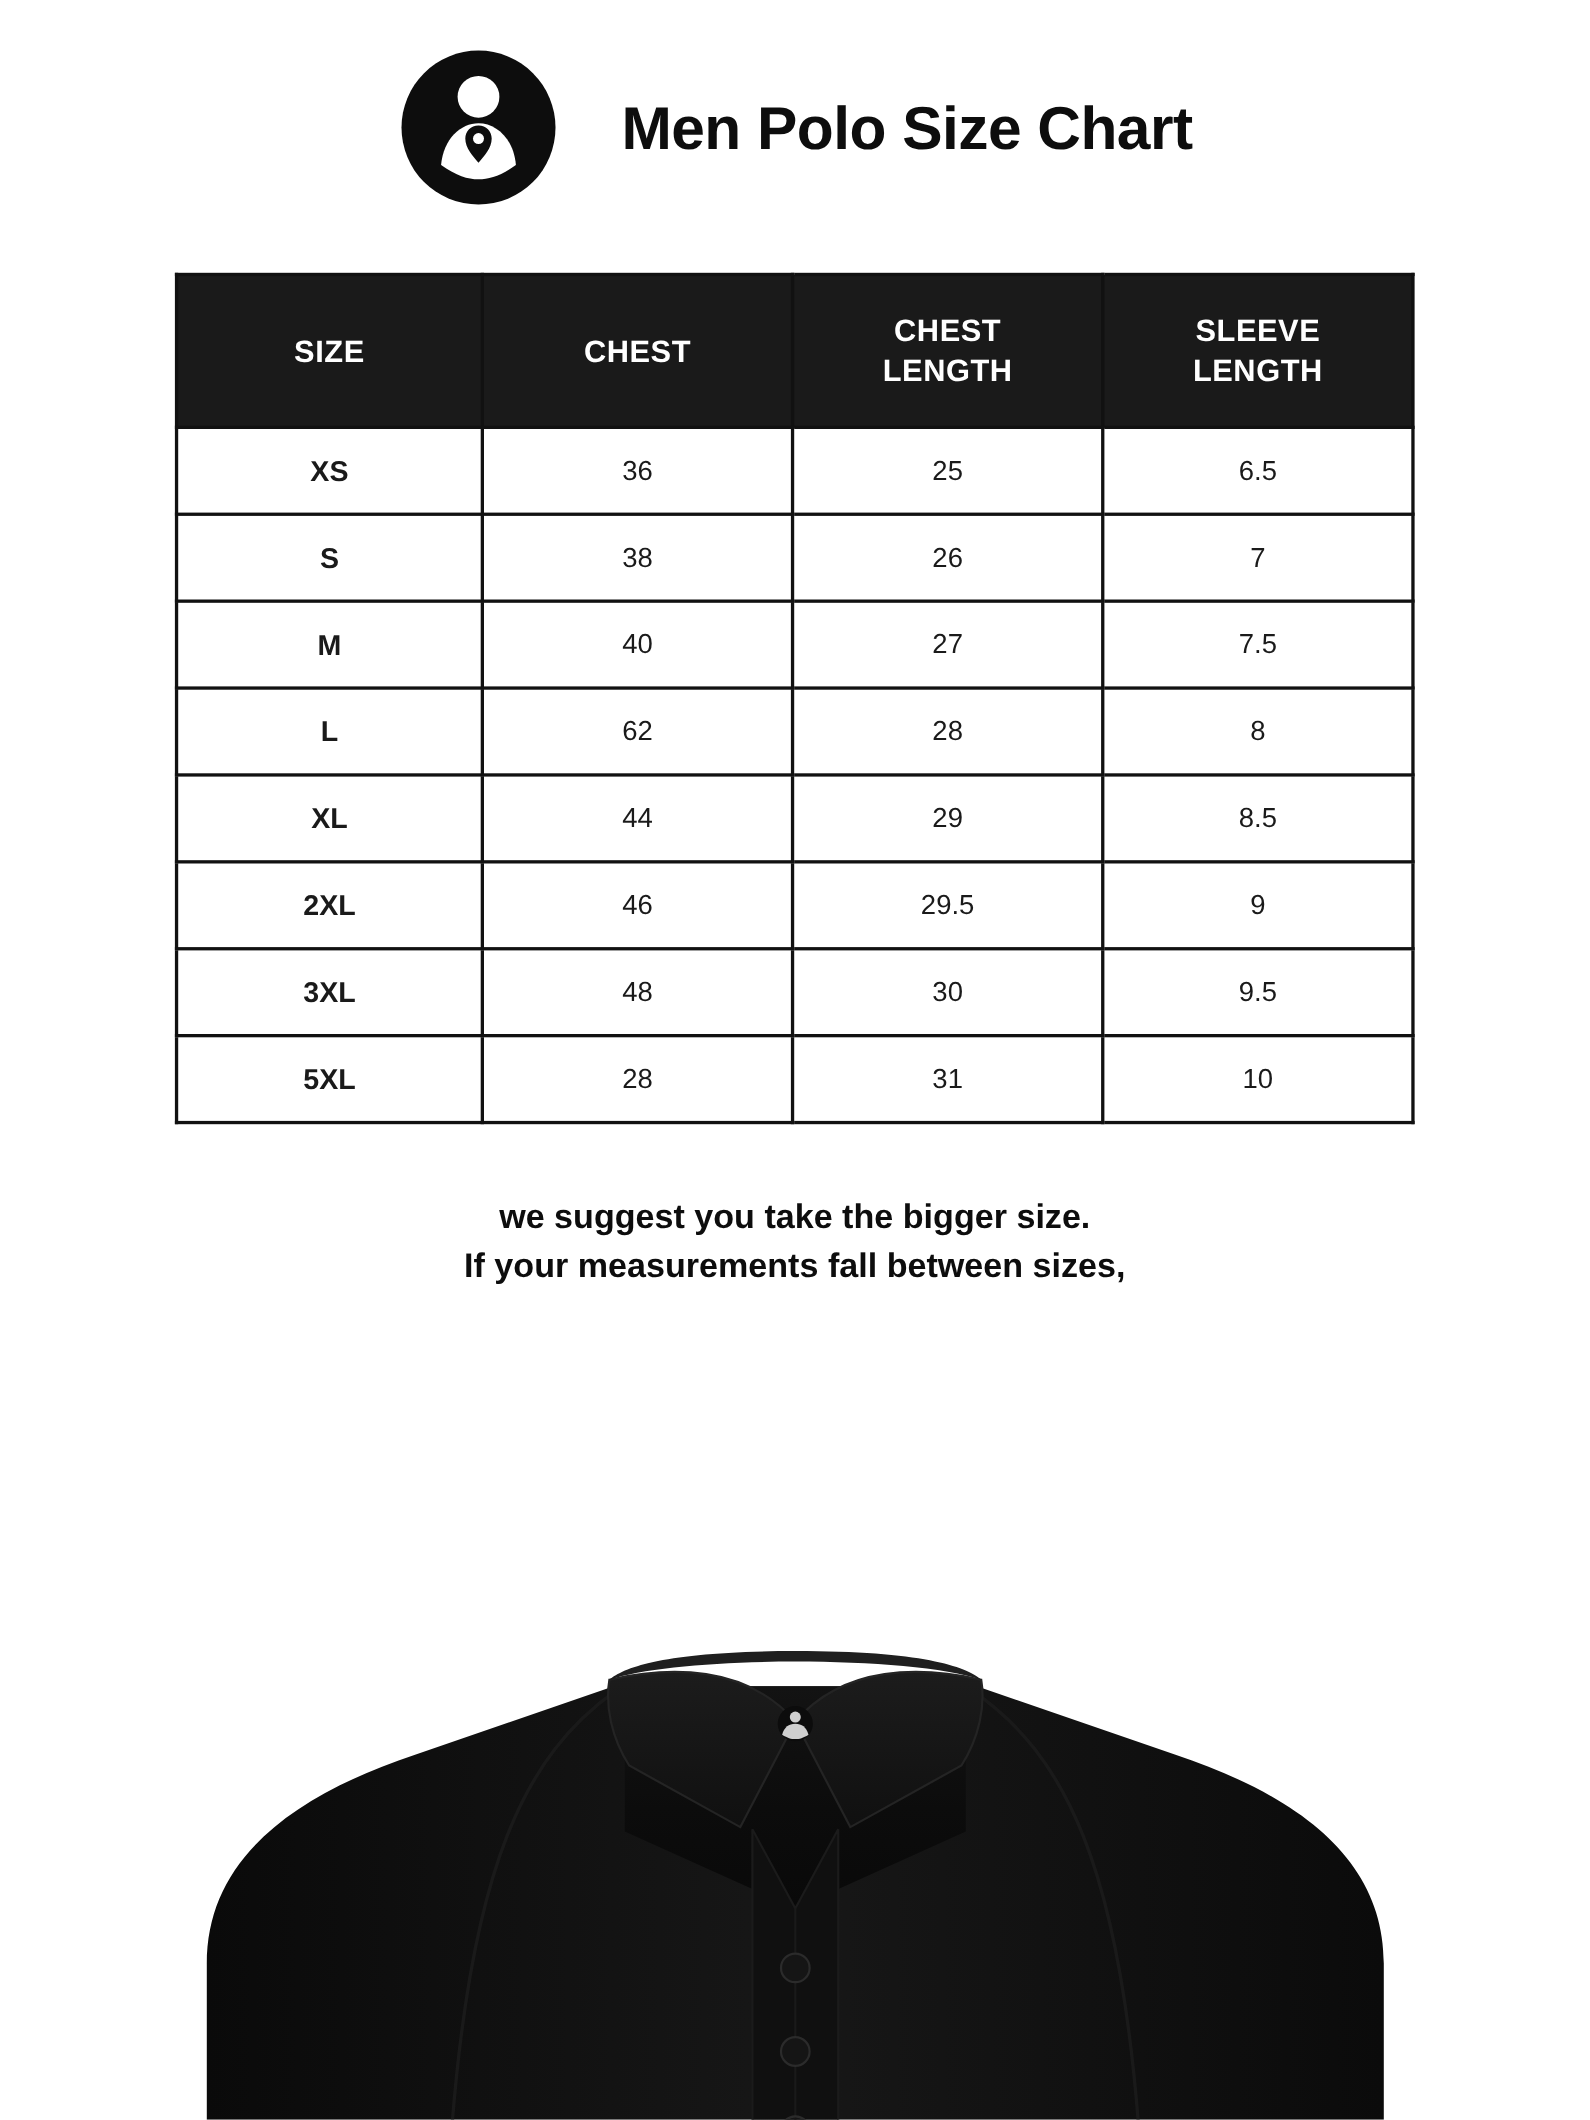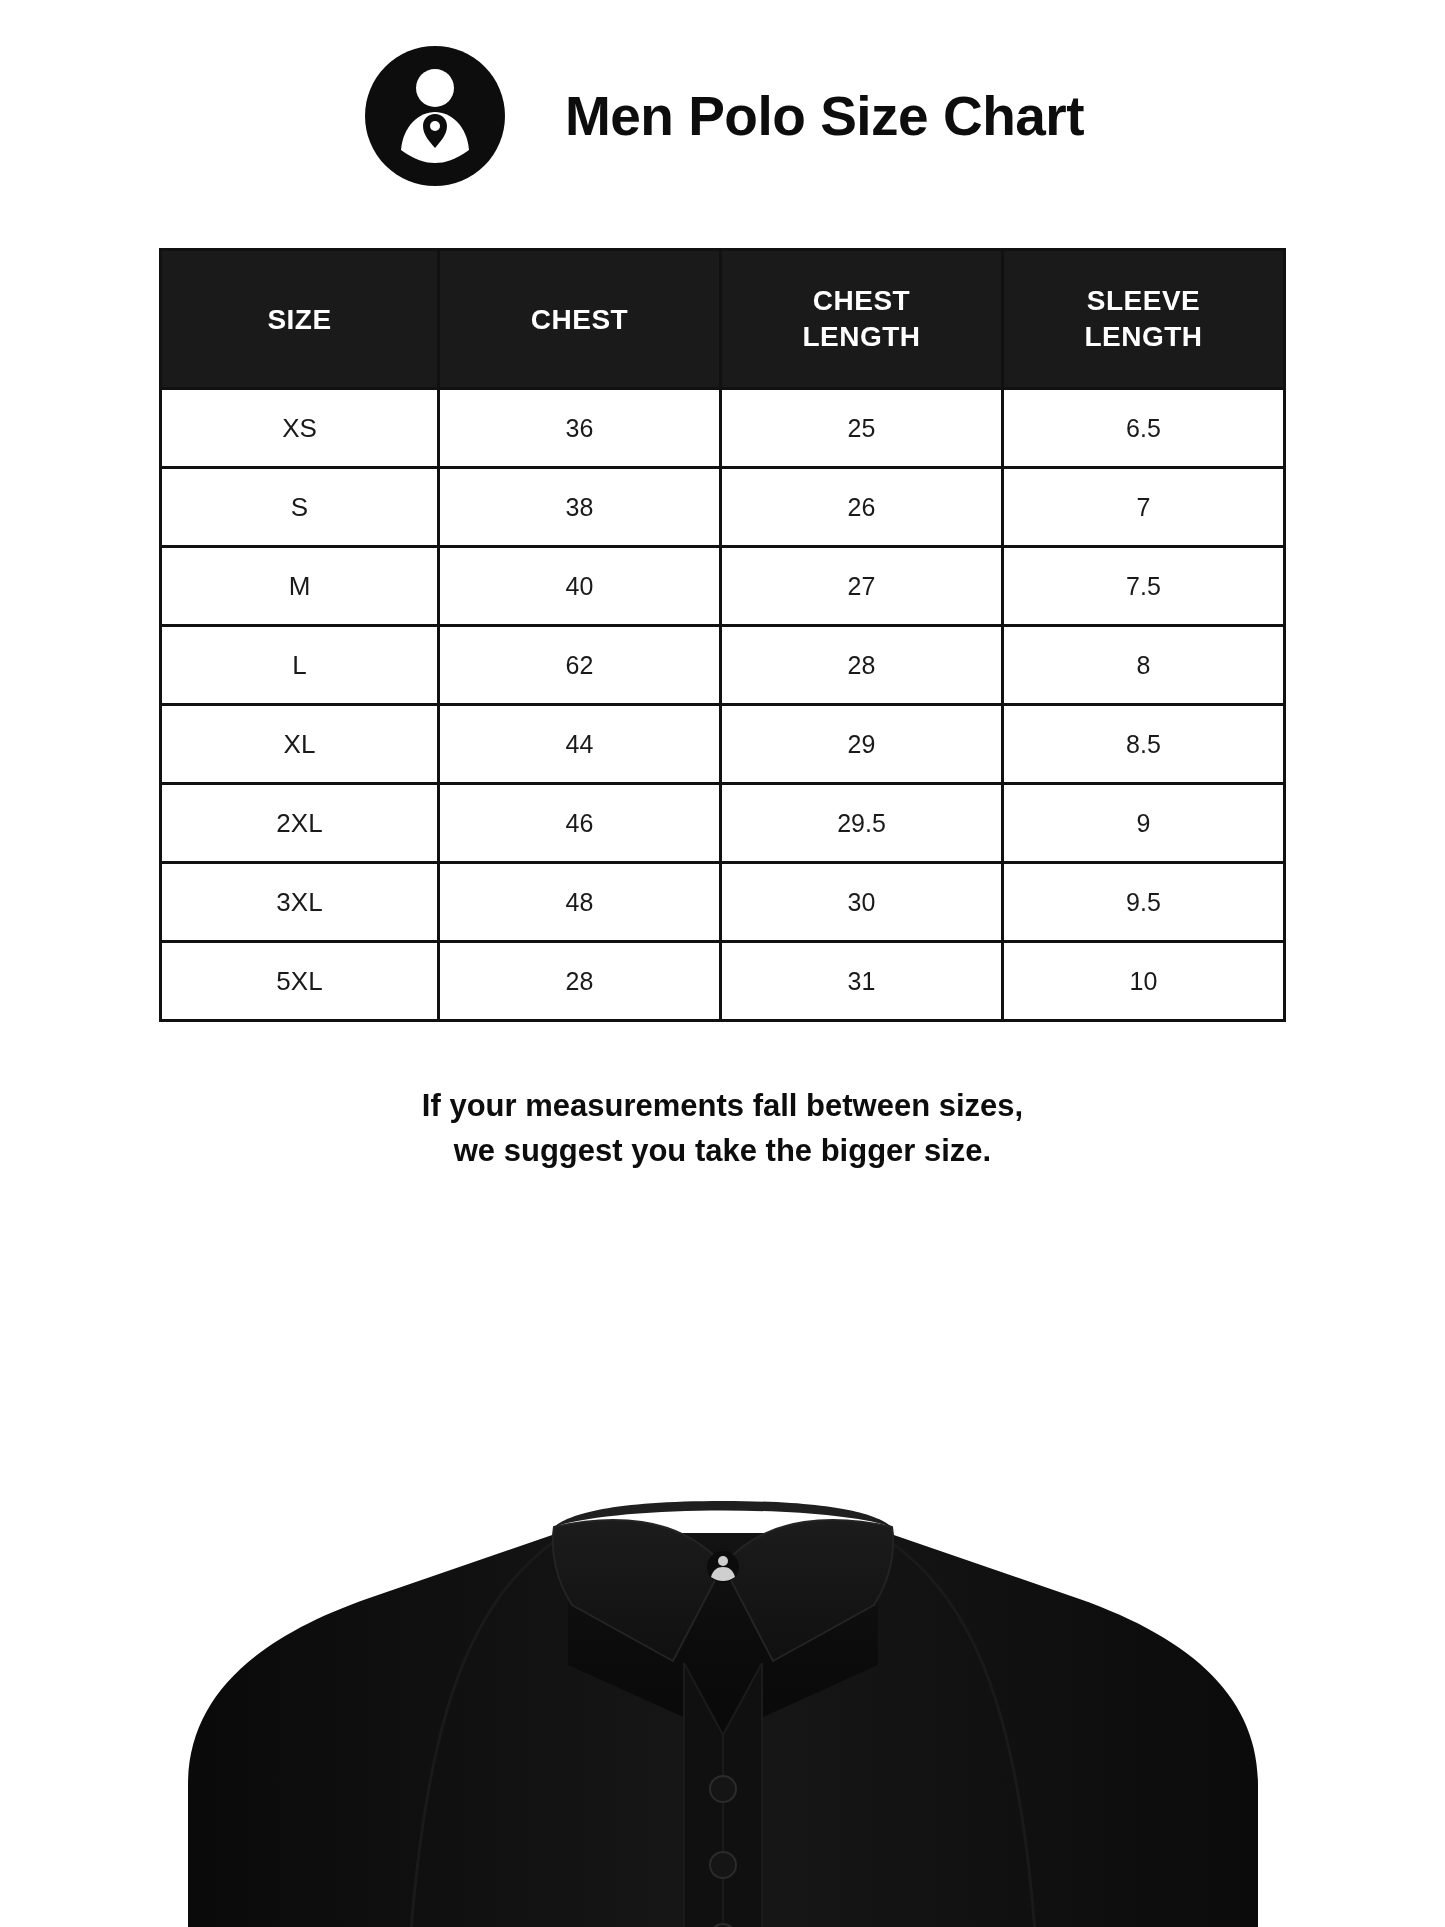--- a/index.html
+++ b/index.html
@@ -67,21 +67,21 @@
   table.size-table thead th.two-line {
     line-height: 1.3;
   }
   table.size-table tbody td {
     height: 74px;
     font-size: 25px;
     color: #1a1a1a;
     background: #ffffff;
   }
   table.size-table tbody td.size-cell {
-    font-weight: normal;
+    font-weight: bold;
     font-size: 26px;
   }
   col.c-size  { width: 278px; }
   col.c-chest { width: 282px; }
   col.c-body  { width: 282px; }
   col.c-sleeve{ width: 282px; }
 
   
   .note {
     margin: 62px auto 0 auto;
@@ -197,22 +197,22 @@
         <td class="size-cell">5XL</td>
         <td>28</td>
         <td>31</td>
         <td>10</td>
       </tr>
     </tbody>
   </table>
 </div>
 
 <div class="note">
+  <span class="line">we suggest you take the bigger size.</span>
   <span class="line">If your measurements fall between sizes,</span>
-  <span class="line">we suggest you take the bigger size.</span>
 </div>
 
 <div class="photo-area">
   <svg class="polo" viewBox="0 0 1090 680" aria-hidden="true">
     <defs>
       <linearGradient id="fab" x1="0" y1="0" x2="0" y2="1">
         <stop offset="0%" stop-color="#131313"></stop>
         <stop offset="55%" stop-color="#0c0c0c"></stop>
         <stop offset="100%" stop-color="#090909"></stop>
       </linearGradient>

